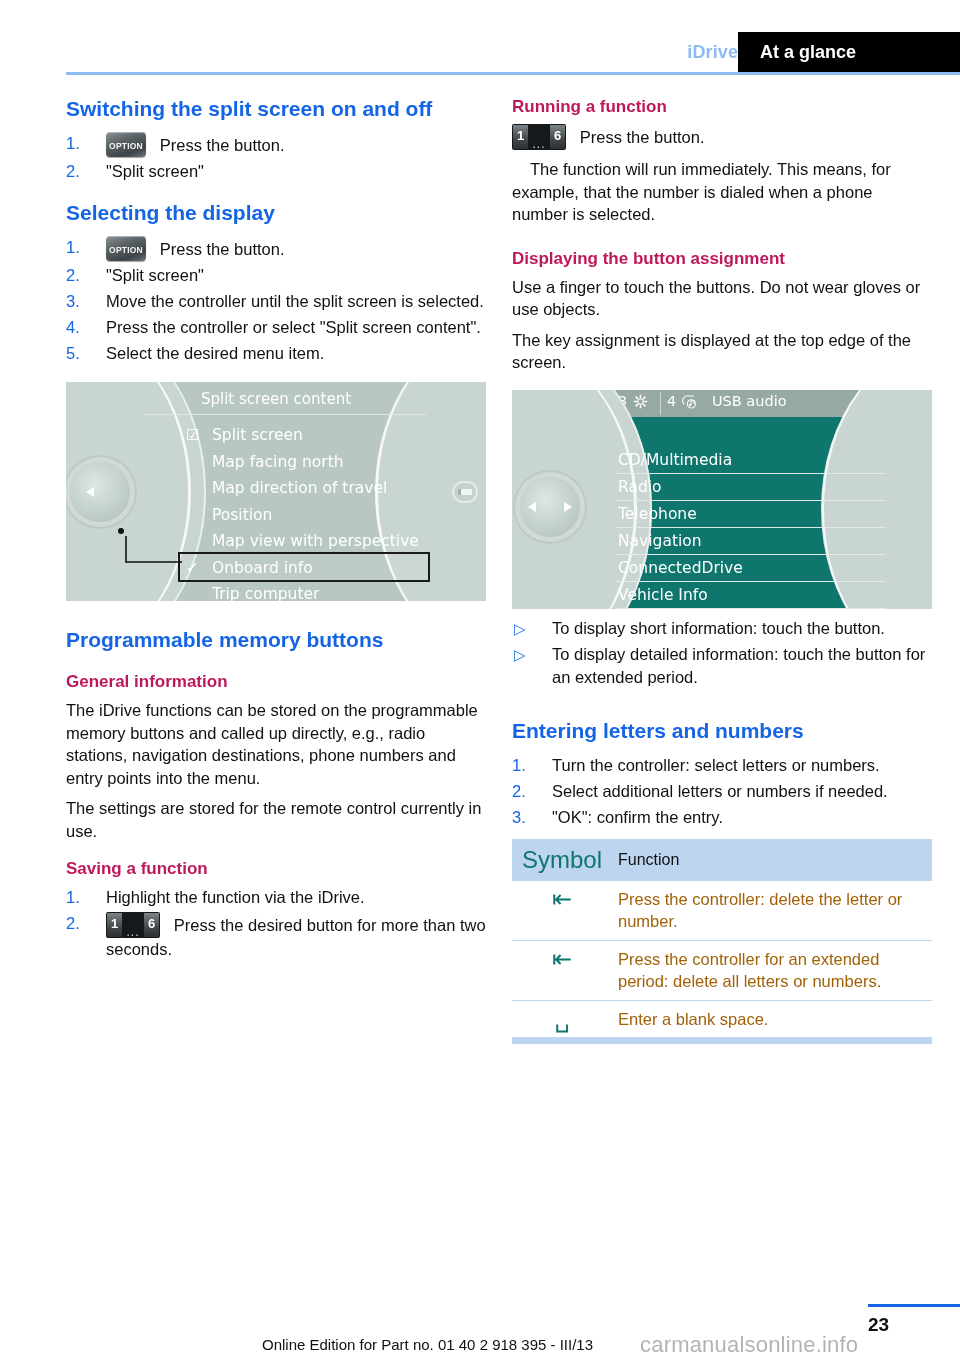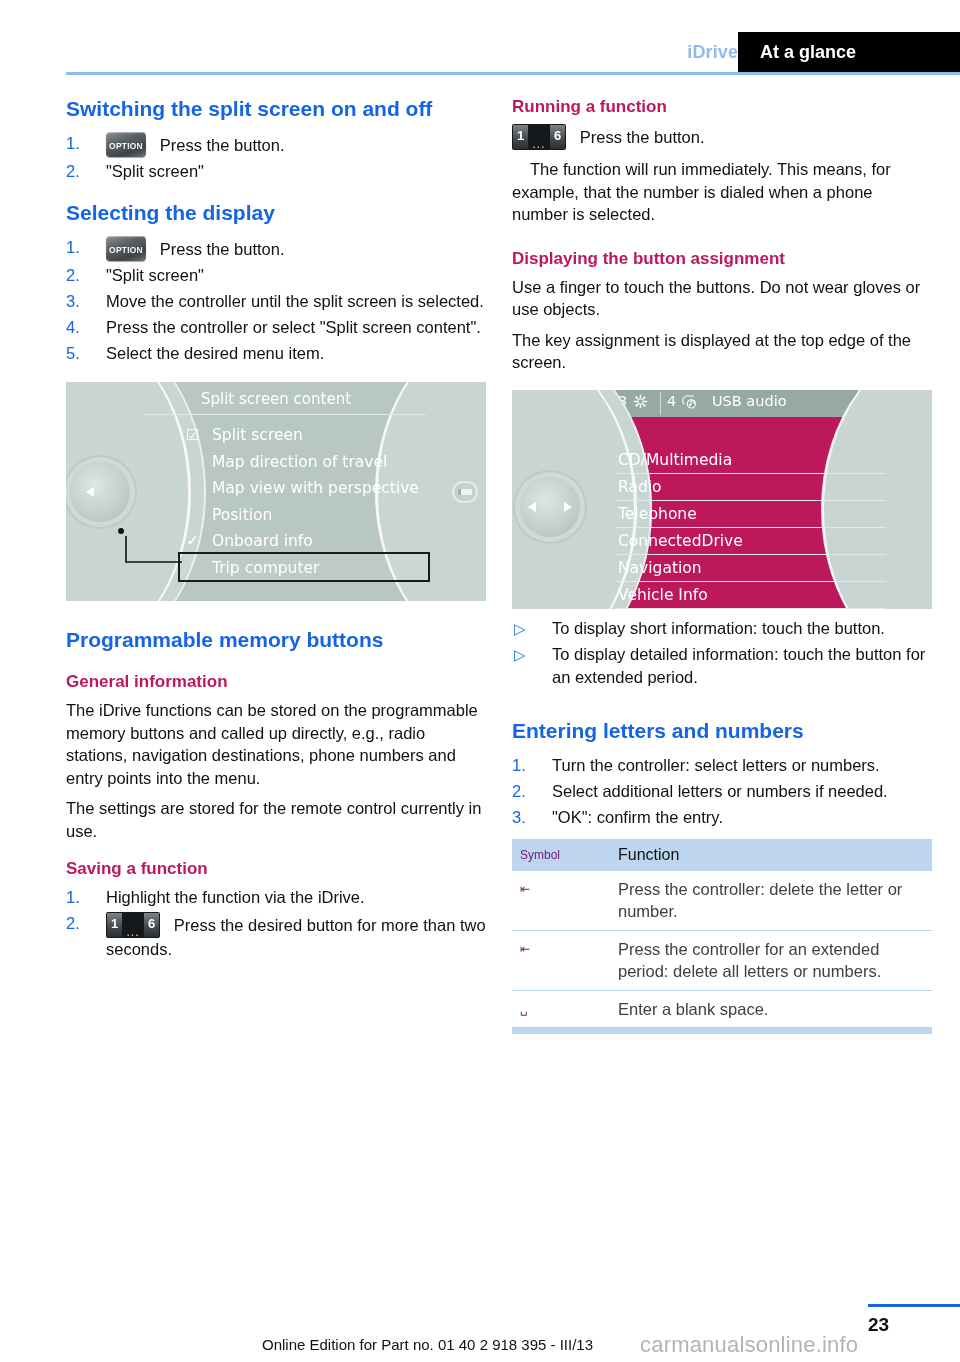--- a/index.html
+++ b/index.html
@@ -186,38 +186,38 @@
     position:absolute;left:0;right:0;top:0;height:27px;
     background:#97a9a5;
   }
   .img2-topbar .ti{
     position:absolute;top:3px;color:#ffffff;font-size:14.5px;
     white-space:nowrap;
   }
   .img2-topbar .sep{
     position:absolute;top:2px;width:1px;height:23px;background:#cfdbd8;
   }
-  .img2-body{position:absolute;left:0;right:0;top:27px;bottom:0;background:#be185d;}
+  .img2-body{position:absolute;left:0;right:0;top:27px;bottom:0;background:#0f766e;}
   .img2-rows{position:absolute;left:104px;right:46px;top:30px;}
   .img2-rows .r{
     font-size:15.5px;color:#ffffff;line-height:26px;
     border-top:1px solid #e2eae8;padding-left:2px;white-space:nowrap;
   }
   .img2-rows .r:first-child{border-top:none;}
   
   table.tbl{border-collapse:collapse;width:420px;margin-top:10px;}
   table.tbl th{
     background:#bdd5ef;font-size:16px;font-weight:normal;
     text-align:left;padding:7px 6px 7px 8px;color:#111;
   }
   table.tbl td{
     font-size:16.5px;line-height:22.5px;padding:7px 6px 7px 8px;
-    border-bottom:1px solid #bdd5ef;vertical-align:top;color:#404040;
-  }
-  table.tbl .symcell{width:84px;font-size:12px;color:#701a75;white-space:nowrap;}
+    border-bottom:1px solid #bdd5ef;vertical-align:top;color:#a16207;
+  }
+  table.tbl .symcell{width:84px;font-size:24px;color:#0f766e;white-space:nowrap;text-align:center;}
   table.tbl tr.last td{border-bottom:none;}
   .tbl-foot{width:420px;height:7px;background:#bdd5ef;}
   
   .footer{position:absolute;left:0;top:1296px;width:872px;height:66px;}
   .foot-rule{position:absolute;left:868px;top:8px;width:92px;height:3px;background:#1464e6;}
   .pageno{position:absolute;left:868px;top:18px;width:60px;text-align:left;
     font-size:19px;font-weight:bold;color:#111;}
   .foot-text{position:absolute;left:262px;top:40px;font-size:15px;color:#111;}
   .watermark{
     position:absolute;left:640px;top:36px;font-size:22px;color:#9a9a9a;
@@ -292,29 +292,33 @@
     <div class="img1-title">Split screen content</div>
     <div class="img1-rule"></div>
 
     <div class="img1-list">
       <div class="row">
         <span class="mk">☑</span>
         <span>Split screen</span>
       </div>
       <div class="row">
         <span class="mk"></span>
+        <span>Map facing north</span>
+      </div>
+      <div class="row">
+        <span class="mk"></span>
         <span>Map direction of travel</span>
+      </div>
+      <div class="row">
+        <span class="mk"></span>
+        <span>Position</span>
       </div>
       <div class="row">
         <span class="mk"></span>
         <span>Map view with perspective</span>
-      </div>
-      <div class="row">
-        <span class="mk"></span>
-        <span>Position</span>
       </div>
       <div class="row">
         <span class="mk">✓</span>
         <span>Onboard info</span>
       </div>
       <div class="row">
         <span class="mk"></span>
         <span>Trip computer</span>
       </div>
     </div>
@@ -430,22 +434,22 @@
     <div class="img2-body">
       <div class="bezel-l" style="top:-78px;"></div>
       <div class="bezel-l2" style="top:-74px;"></div>
       <div class="bezel-r" style="top:-78px;"></div>
       <div class="bezel-r2" style="top:-74px;"></div>
 
       <div class="img2-rows">
         <div class="r">CD/Multimedia</div>
         <div class="r">Radio</div>
         <div class="r">Telephone</div>
+        <div class="r">Navigation</div>
         <div class="r">ConnectedDrive</div>
-        <div class="r">Navigation</div>
         <div class="r">Vehicle Info</div>
         <div class="r">Settings</div>
       </div>
 
       <div class="knob" style="left:8px;margin-top:-36px;">
         <div class="arrow-l" style="left:8px;"></div>
         <div class="arrow-r" style="right:8px;"></div>
       </div>
     </div>
   </div>

